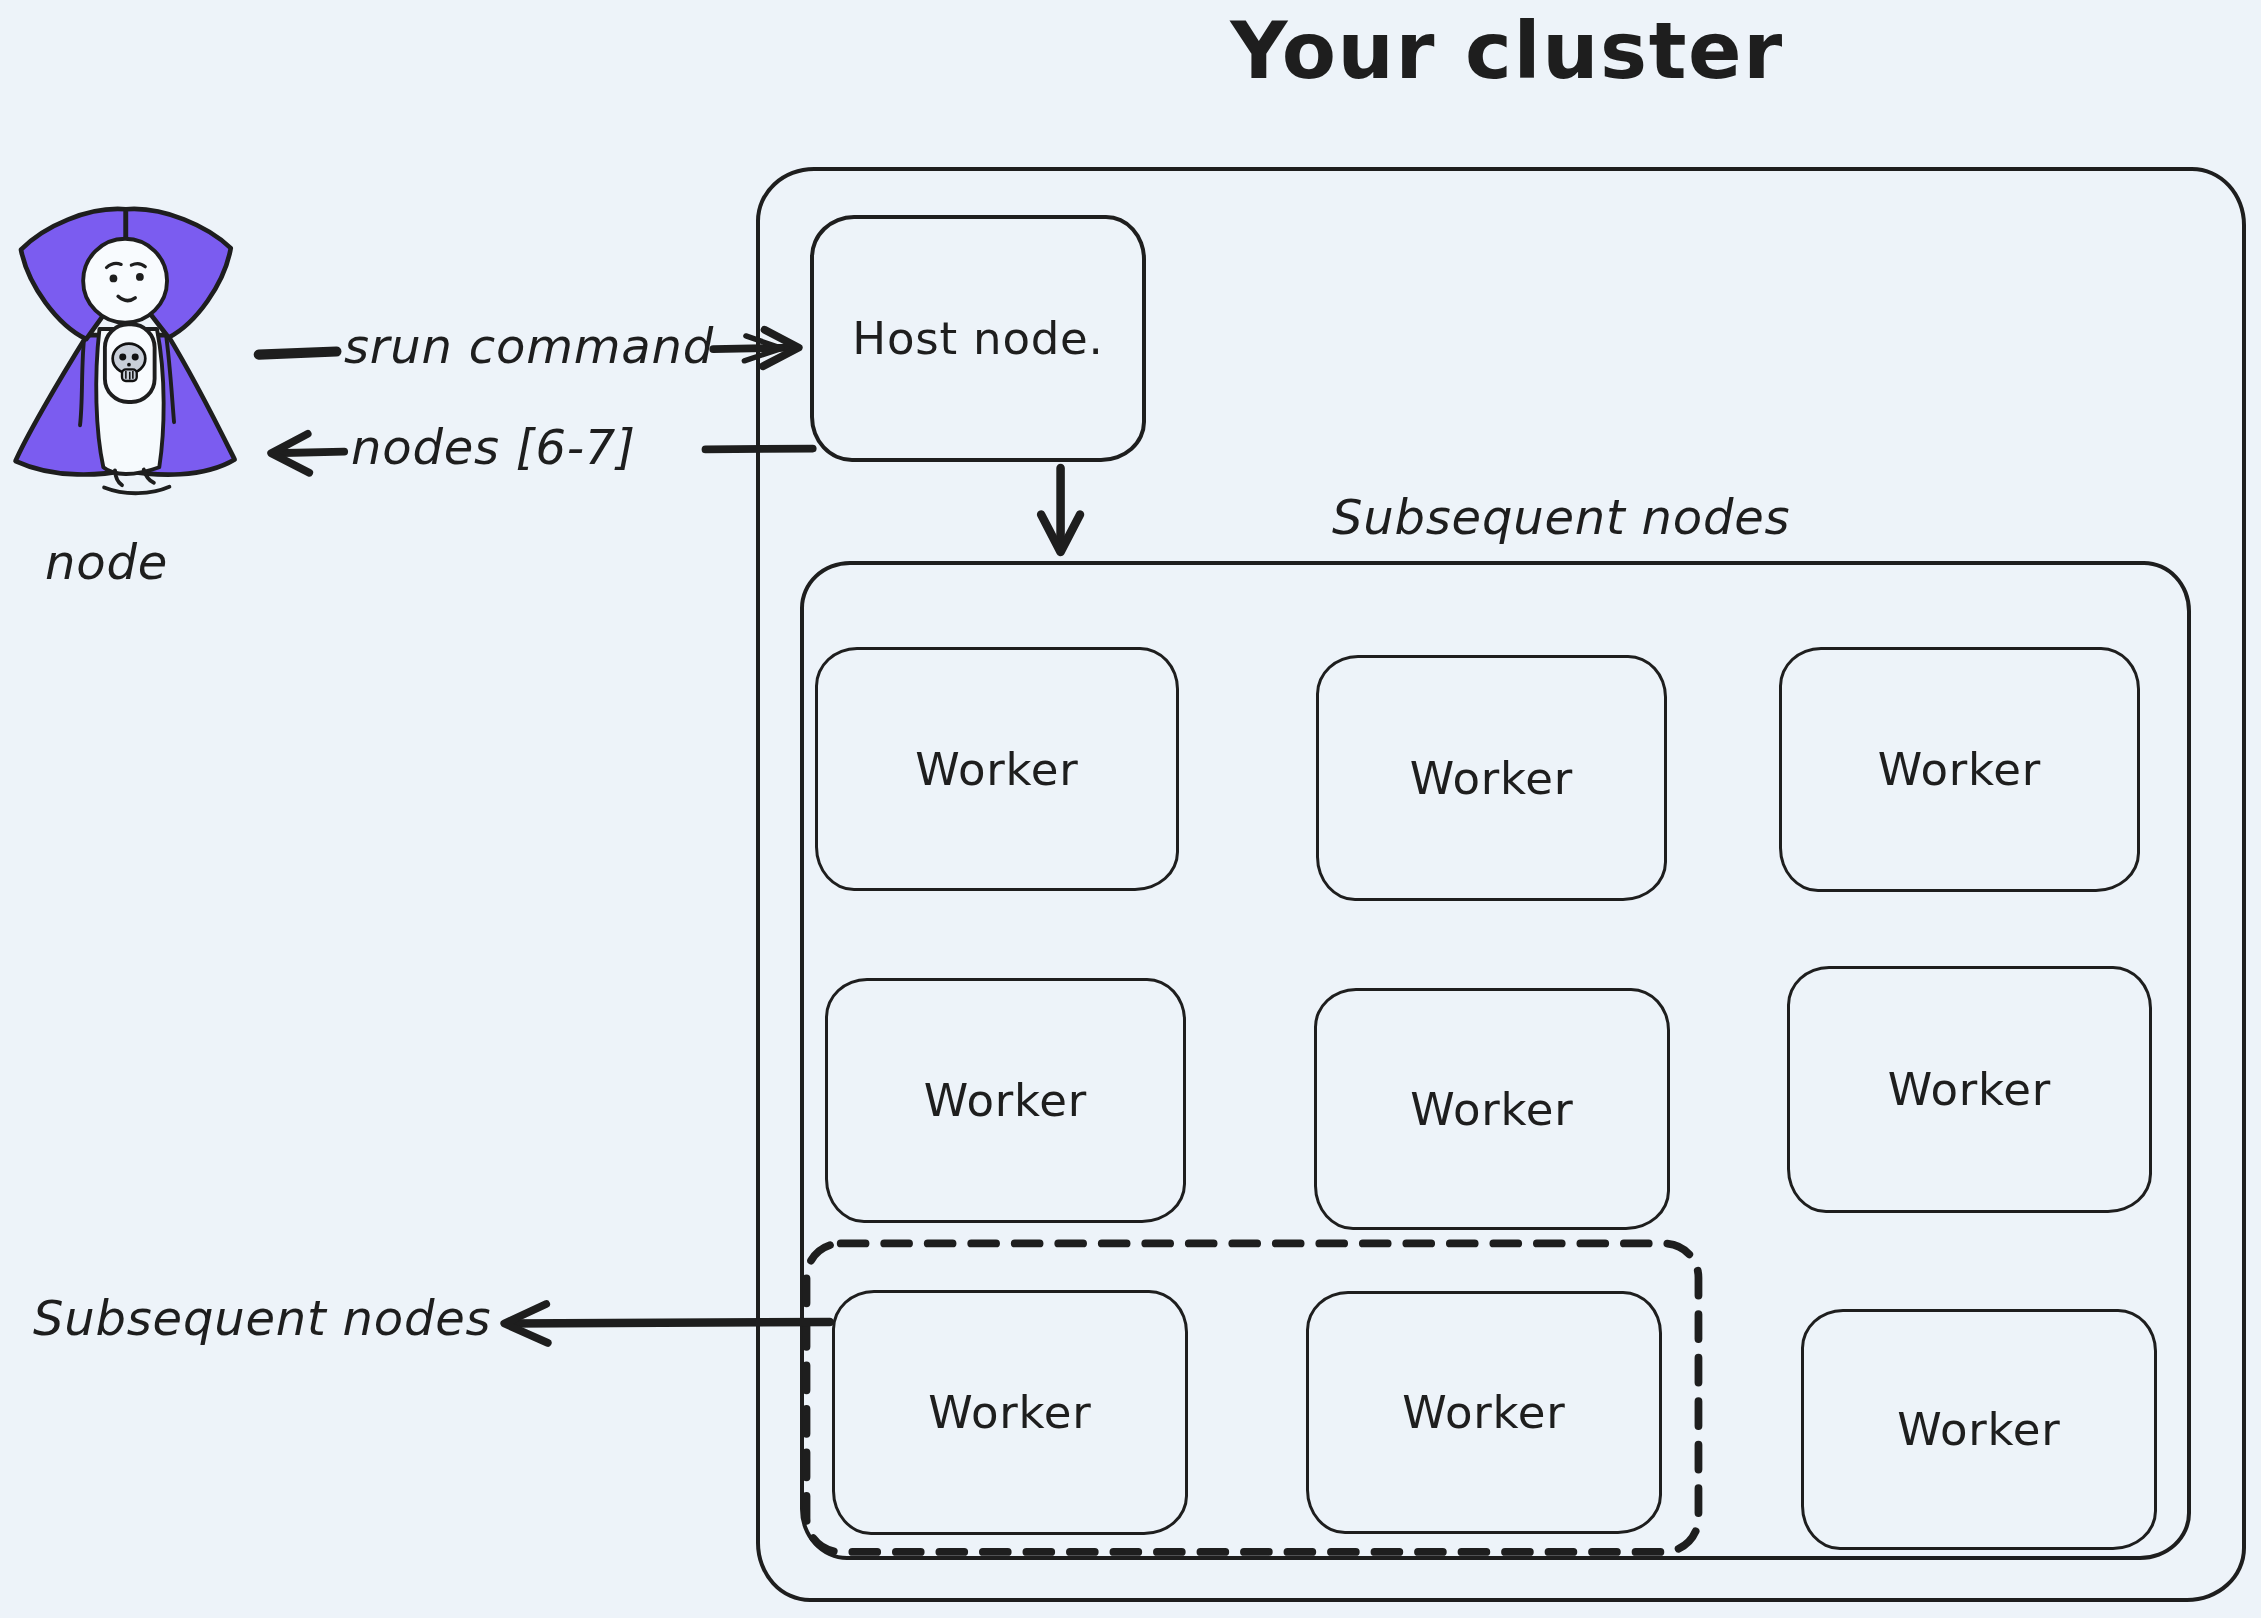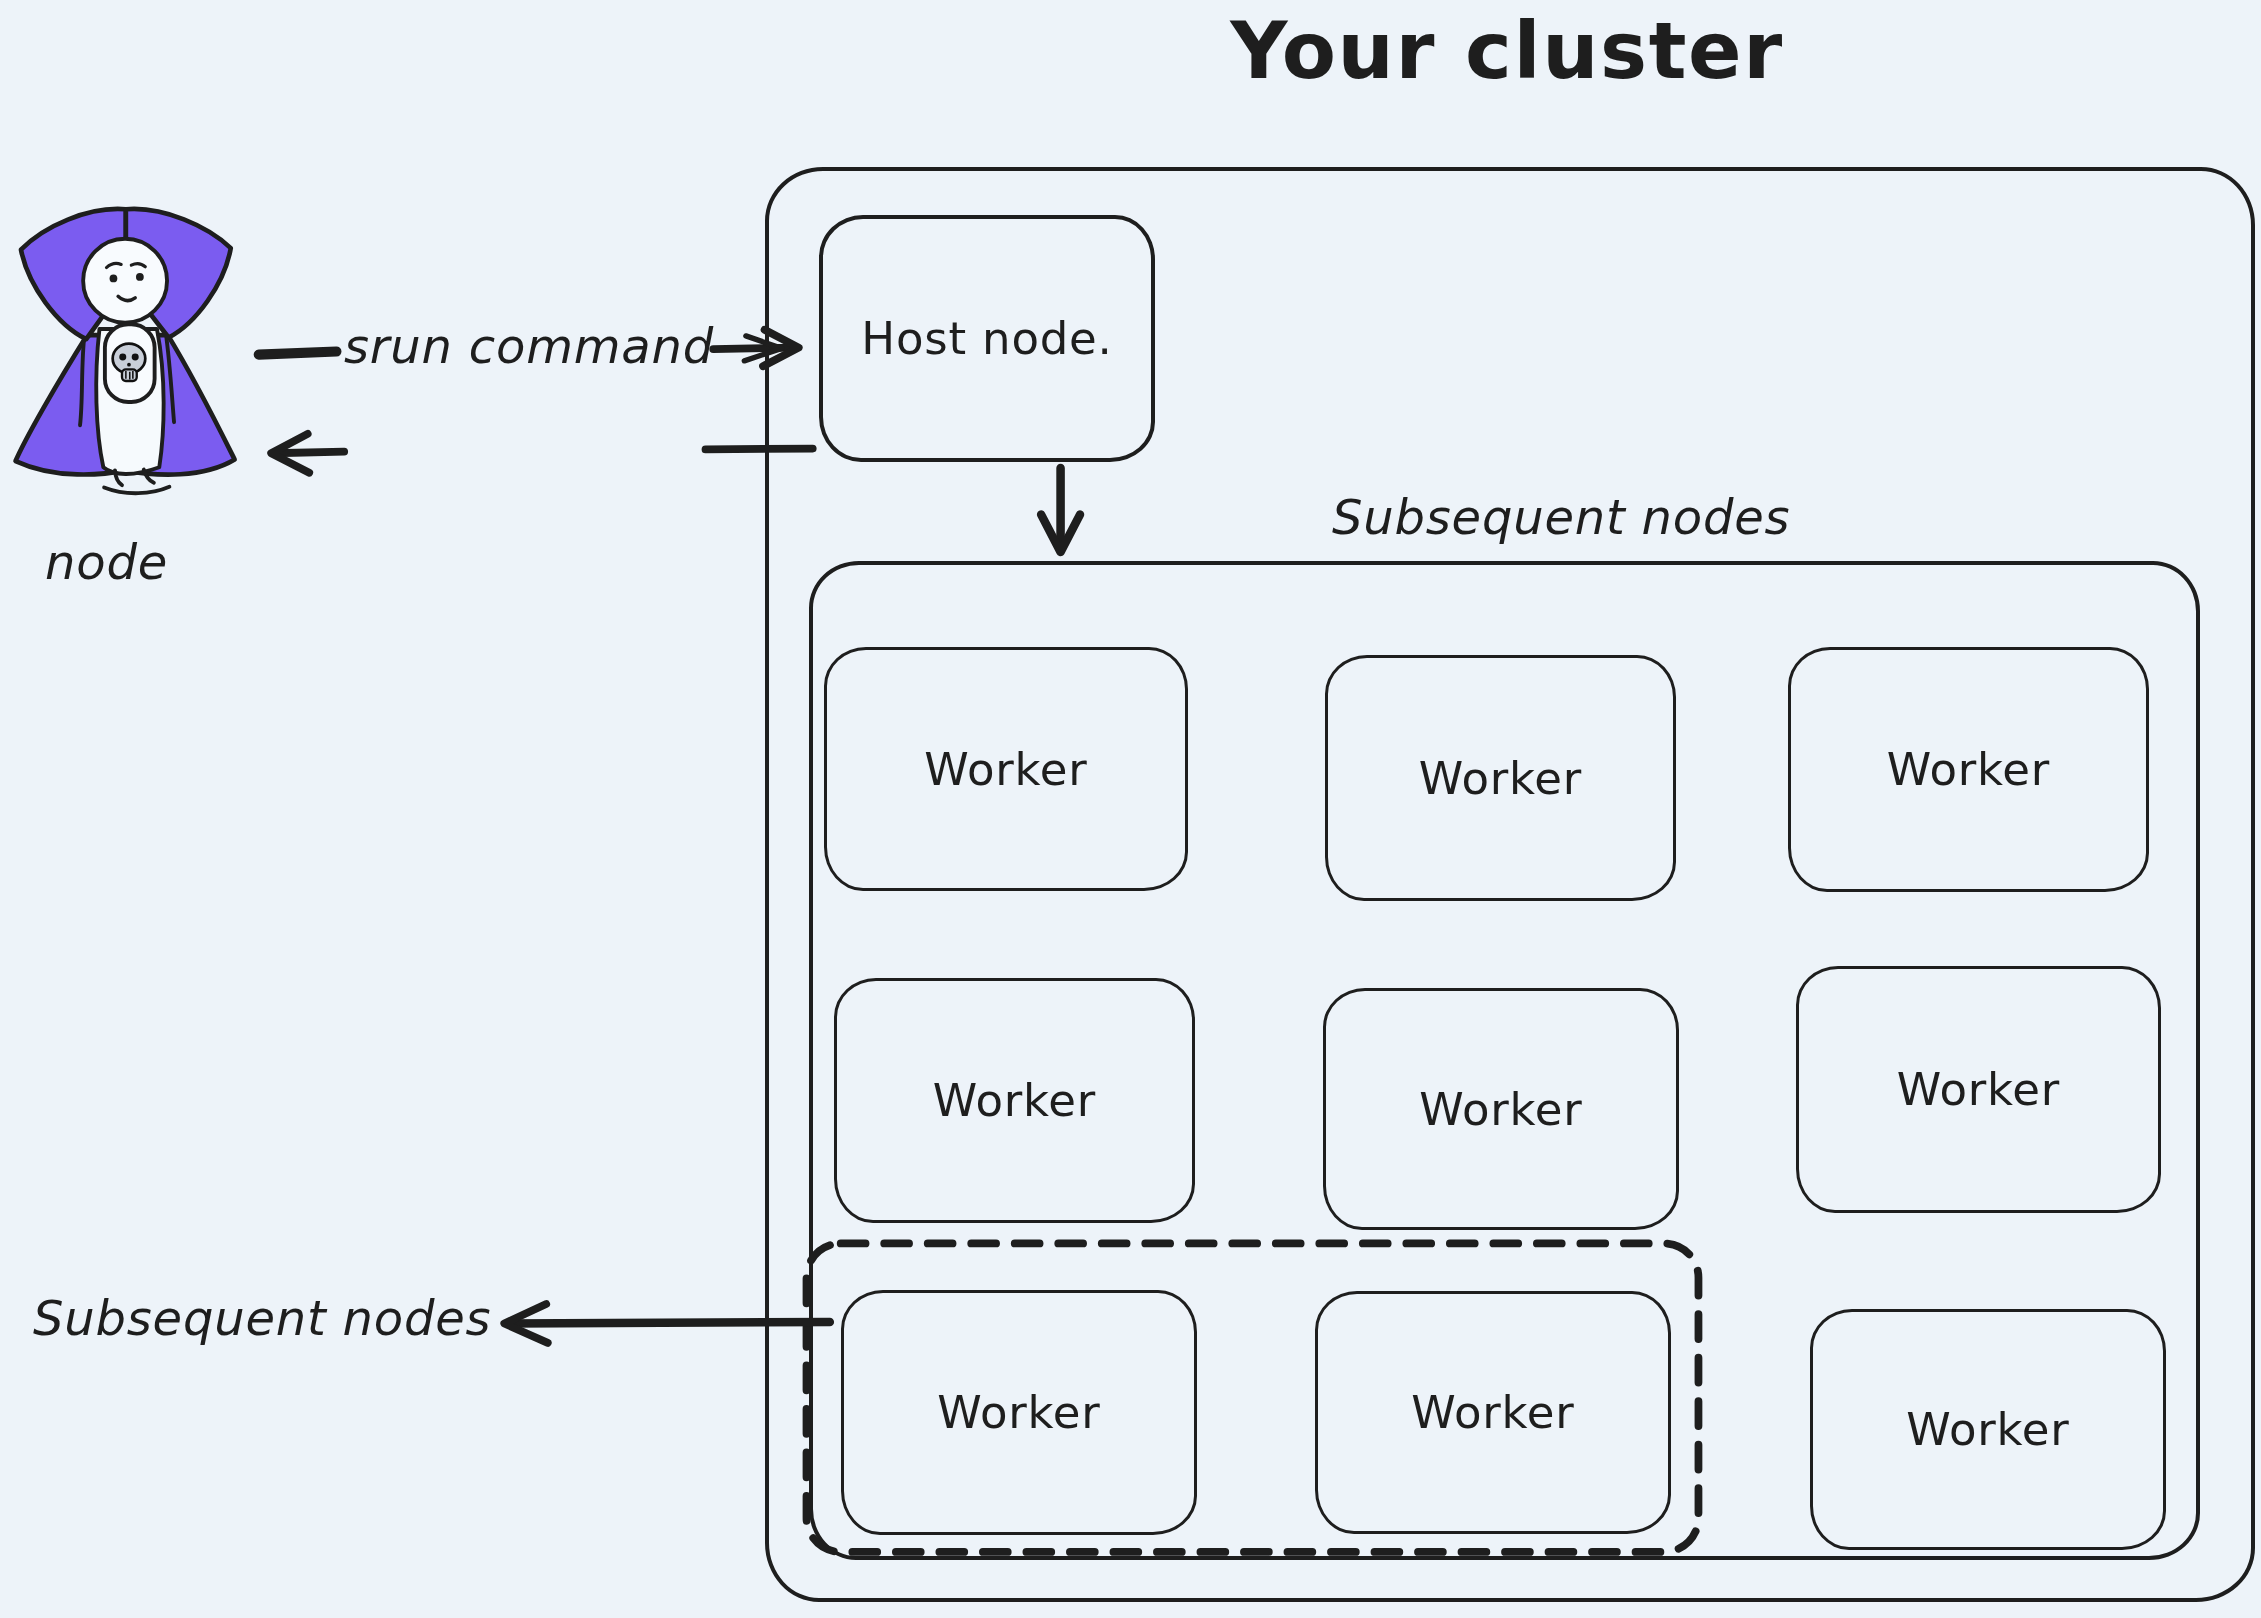--- a/index.html
+++ b/index.html
@@ -25,21 +25,20 @@
     font-weight:bold;
     letter-spacing:1.6px;
     text-align:center;
     white-space:nowrap;
   }
   .box{
     position:absolute;
     border:4.7px solid #1e1e1e;
     background:transparent;
     box-sizing:border-box;
-    margin-left:9px;
   }
   .centerbox{
     display:flex;align-items:center;justify-content:center;
     font-size:45px;letter-spacing:0.8px;
   }
   .outer-box{border-radius:58px 54px 59px 54px / 54px 58px 54px 59px;}
   .inner-box{border-radius:50px 47px 51px 47px / 47px 50px 47px 51px;}
   .host-box{border-radius:44px 40px 45px 42px / 42px 44px 40px 45px;}
   .worker{
     border-width:3.9px;
@@ -72,20 +71,21 @@
 
   <div class="box worker centerbox" style="left:825px;top:978px;width:361px;height:245px;">Worker</div>
   <div class="box worker centerbox" style="left:1314px;top:988px;width:356px;height:242px;">Worker</div>
   <div class="box worker centerbox" style="left:1787px;top:966px;width:365px;height:247px;">Worker</div>
 
   <div class="box worker centerbox" style="left:832px;top:1290px;width:356px;height:245px;">Worker</div>
   <div class="box worker centerbox" style="left:1306px;top:1291px;width:356px;height:243px;">Worker</div>
   <div class="box worker centerbox" style="left:1801px;top:1309px;width:356px;height:241px;">Worker</div>
 
   <div class="abs label" style="left:344px;top:319px;">srun command</div>
+  <div class="abs label" style="left:351px;top:420px;">nodes [6-7]</div>
   <div class="abs label" style="left:33px;top:1291px;">Subsequent nodes</div>
   <div class="abs label" style="left:45px;top:535px;">node</div>
 
   <svg class="overlay" width="2261" height="1619" viewBox="0 0 2910 2083">
 
     <rect x="1038" y="1600" width="1148" height="397" rx="44" class="ink" stroke-width="10" stroke-dasharray="32 24" stroke-linecap="butt"></rect>
 
     <g>
       <path class="ink" stroke-width="13" d="M333,456 L433,452"></path>
       <path class="ink" stroke-width="10" d="M918,449 L1024,447"></path>

